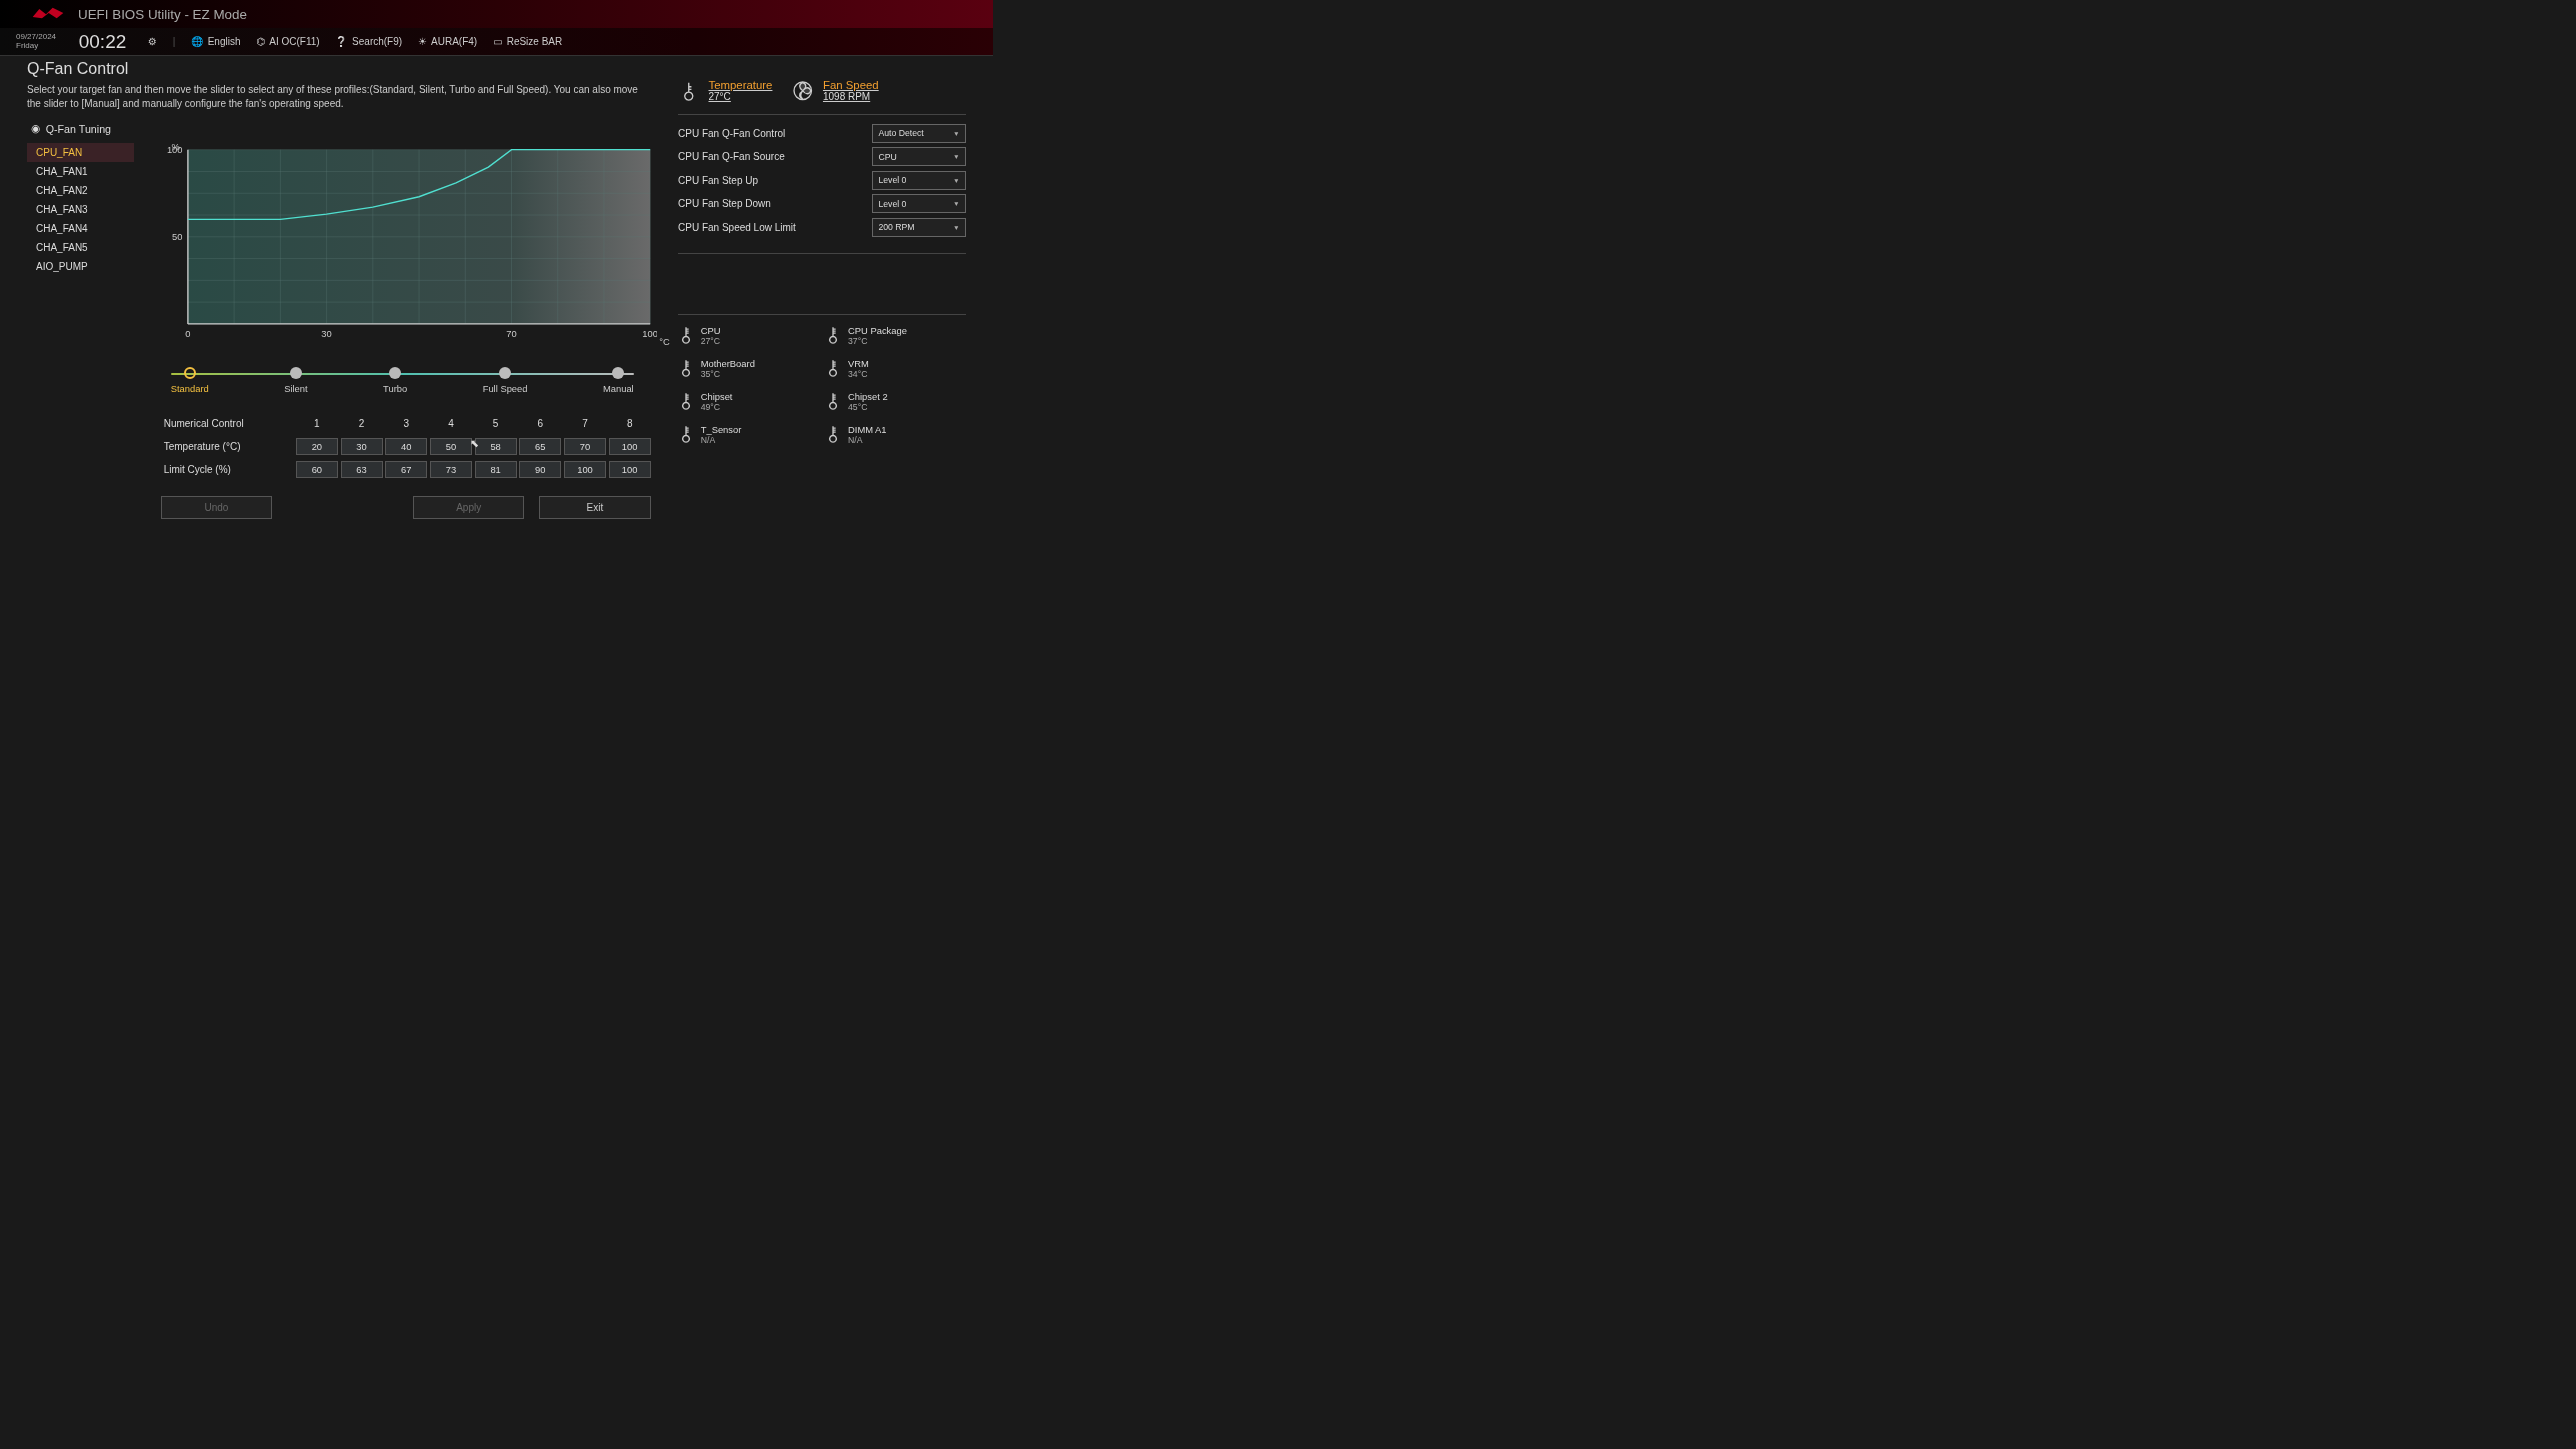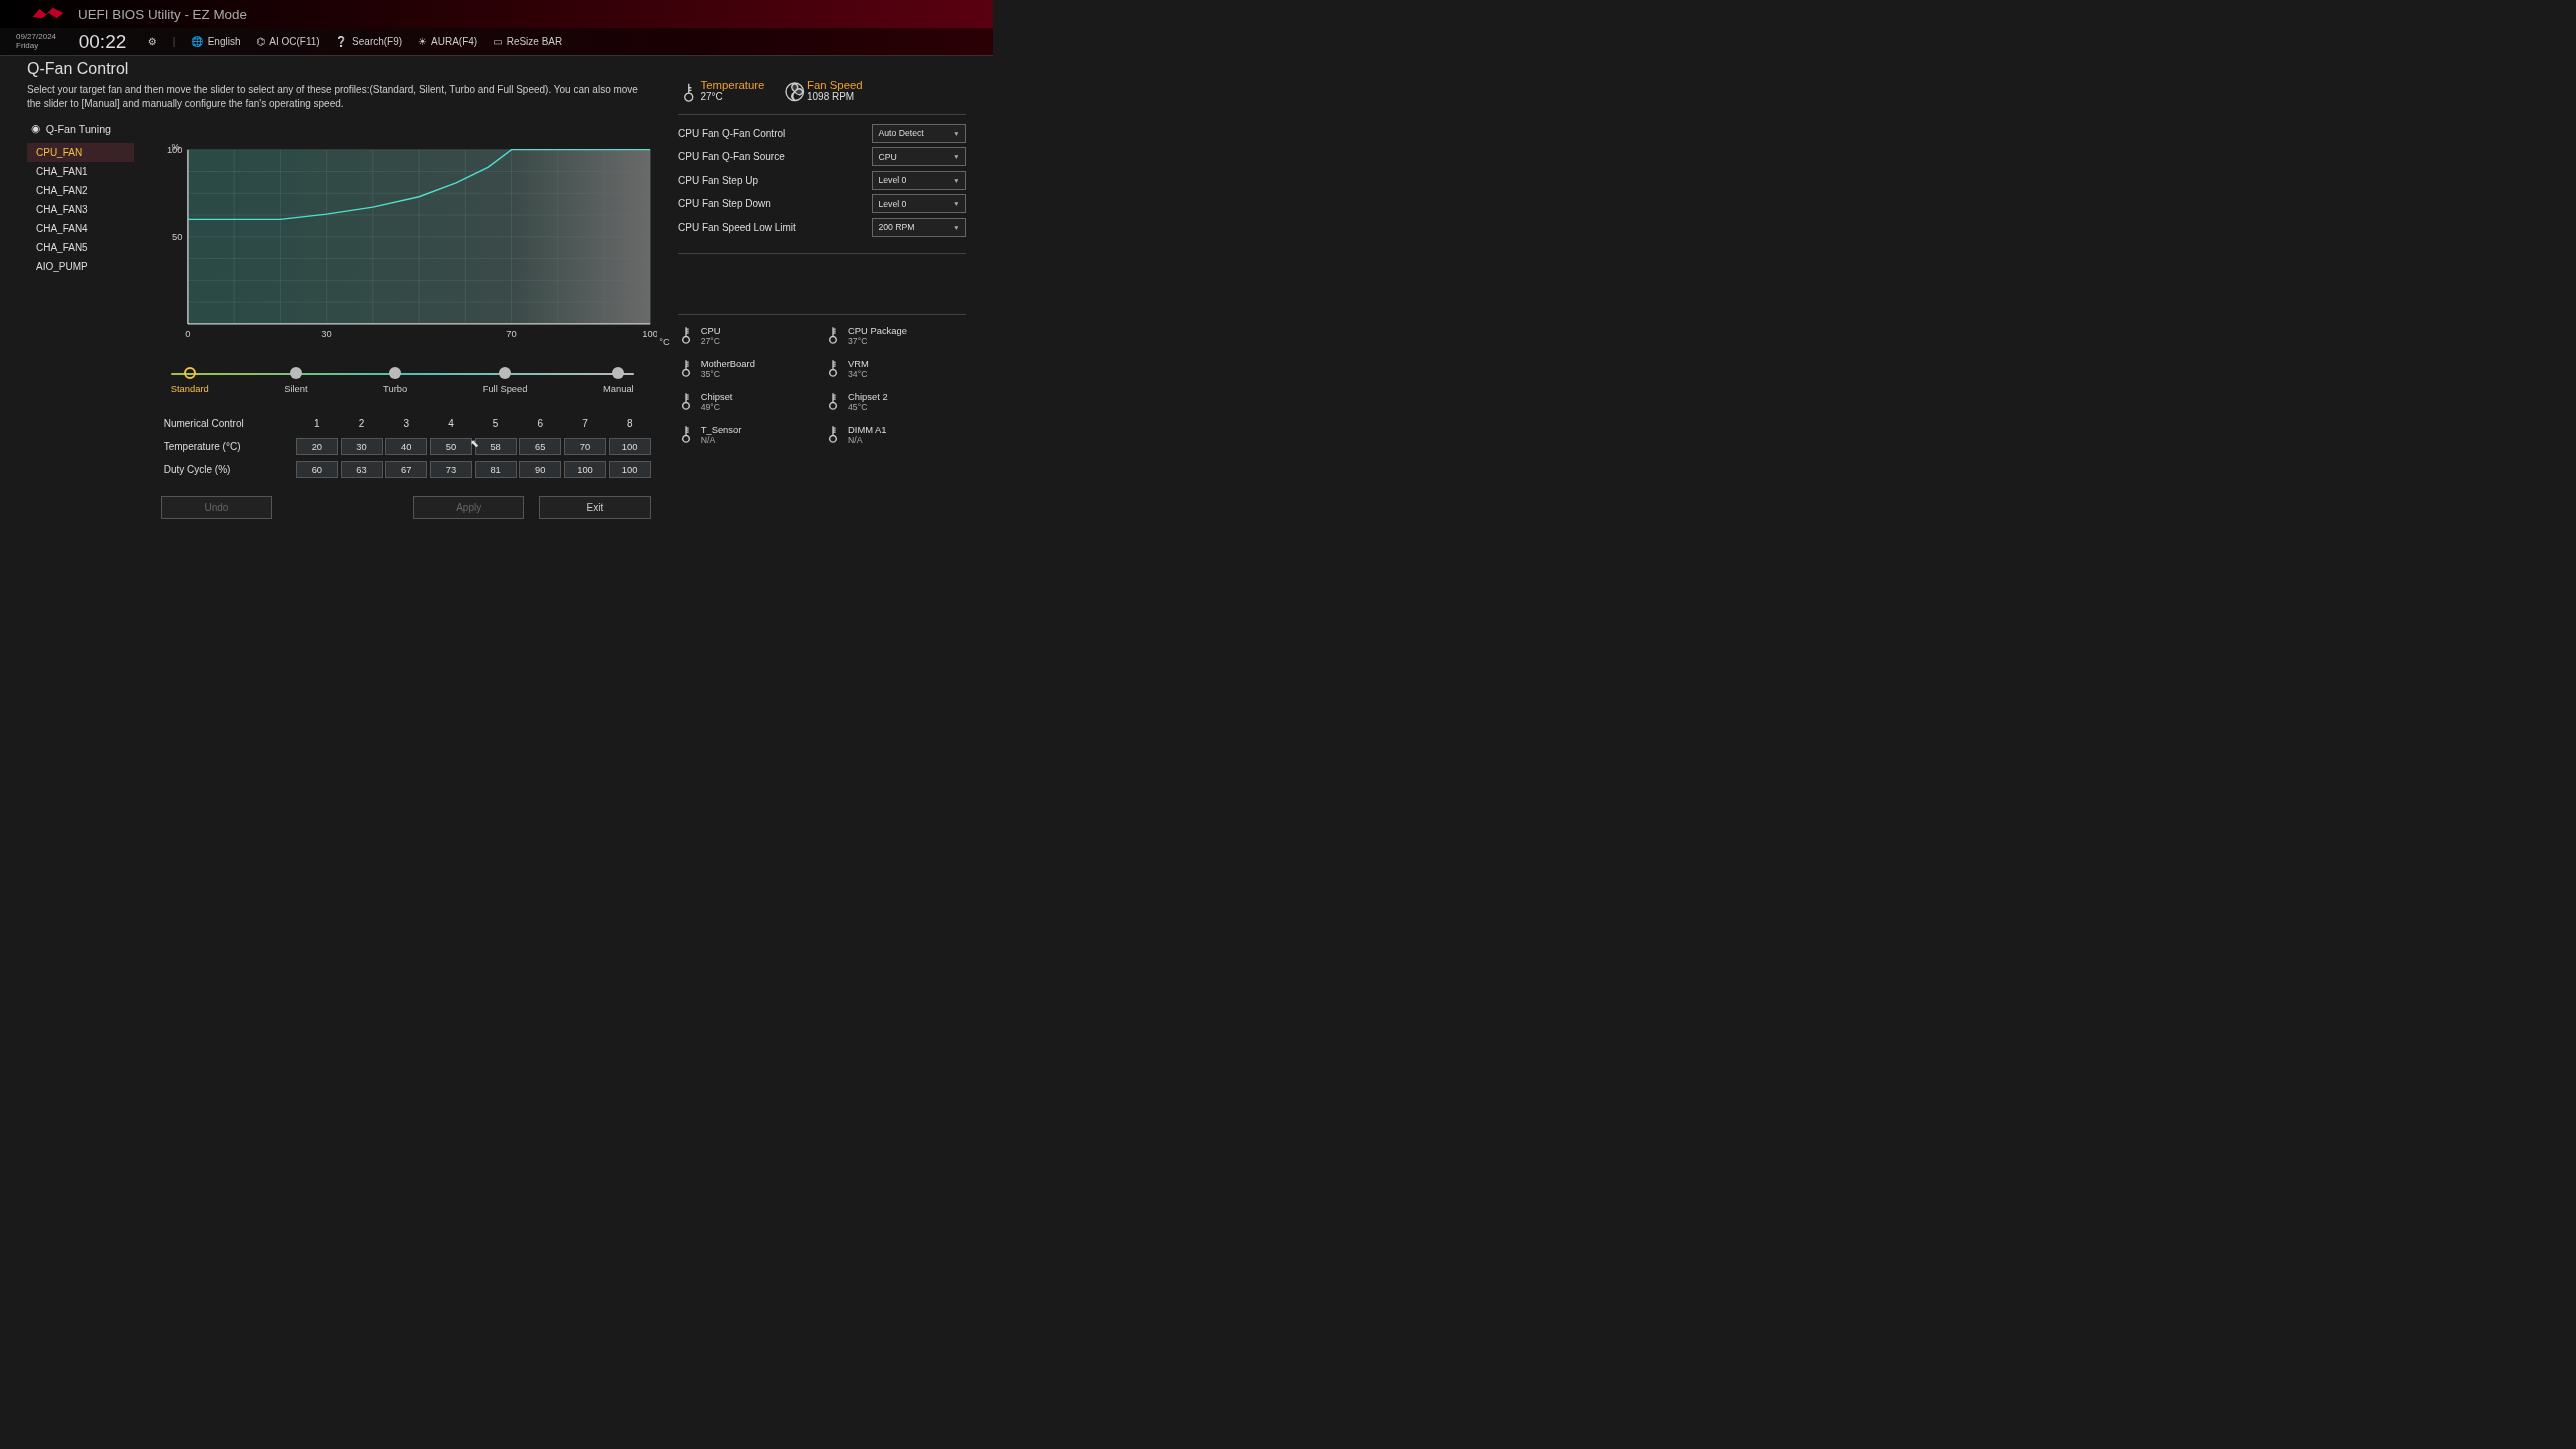--- a/index.html
+++ b/index.html
@@ -72,21 +72,21 @@
 .num-cells { display:flex; gap:2.7px; flex:1; }
 .num-head { width:42px; text-align:center; font-size:10px; color:#ddd; }
 .num-cell { width:42px; height:17.4px; background:#2d3032; border:0.7px solid #555; text-align:center; line-height:16px; font-size:9.4px; color:#ddd; }
 
 .btn-row { display:flex; gap:14.8px; margin:14.8px 0 0 20px; }
 .btn { width:125px; height:23px; border:0.7px solid #555; background:#222; color:#ccc; font-size:10px; text-align:center; line-height:21.5px; cursor:pointer; }
 .btn.disabled { color:#666; }
 .btn.spacer { border:none; background:transparent; cursor:default; }
 
 .status-row { display:flex; gap:20px; margin-top:19px; margin-bottom:12px; }
-.status-block { display:flex; gap:1px; align-items:flex-end; }
+.status-block { display:flex; gap:9px; align-items:center;text-decoration:underline; }
 .status-icon { width:21.5px; height:21.5px; }
 .status-icon svg { width:21.5px; height:21.5px; stroke:#ccc; fill:none; stroke-width:2; }
 .status-label { color:#f3a030; font-size:11.4px; }
 .status-value { color:#ddd; font-size:10px; }
 
 .config { border-top:0.7px solid #444; border-bottom:0.7px solid #444; padding:6.7px 0 13.4px 0; }
 .config-row { display:flex; justify-content:space-between; align-items:center; height:23.5px;gap:38px; }
 .config-label { color:#ddd; font-size:10px; }
 .select { width:94px; height:19px; background:#222; border:0.7px solid #666; color:#ddd; font-size:8.7px; padding:0 5.4px; display:flex; justify-content:space-between; align-items:center; cursor:pointer; }
 .select .arrow { font-size:6.7px; color:#aaa; }
@@ -257,21 +257,21 @@
                 <div class="num-cell">30</div>
                 <div class="num-cell">40</div>
                 <div class="num-cell">50</div>
                 <div class="num-cell">58</div>
                 <div class="num-cell">65</div>
                 <div class="num-cell">70</div>
                 <div class="num-cell">100</div>
               </div>
           </div>
           <div class="num-row">
-            <div class="num-label">Duty Cycle (%)</div>
+            <div class="num-label">Limit Cycle (%)</div>
             <div class="num-cells" id="num-duty">
                 <div class="num-cell">60</div>
                 <div class="num-cell">63</div>
                 <div class="num-cell">67</div>
                 <div class="num-cell">73</div>
                 <div class="num-cell">81</div>
                 <div class="num-cell">90</div>
                 <div class="num-cell">100</div>
                 <div class="num-cell">100</div>
               </div>

